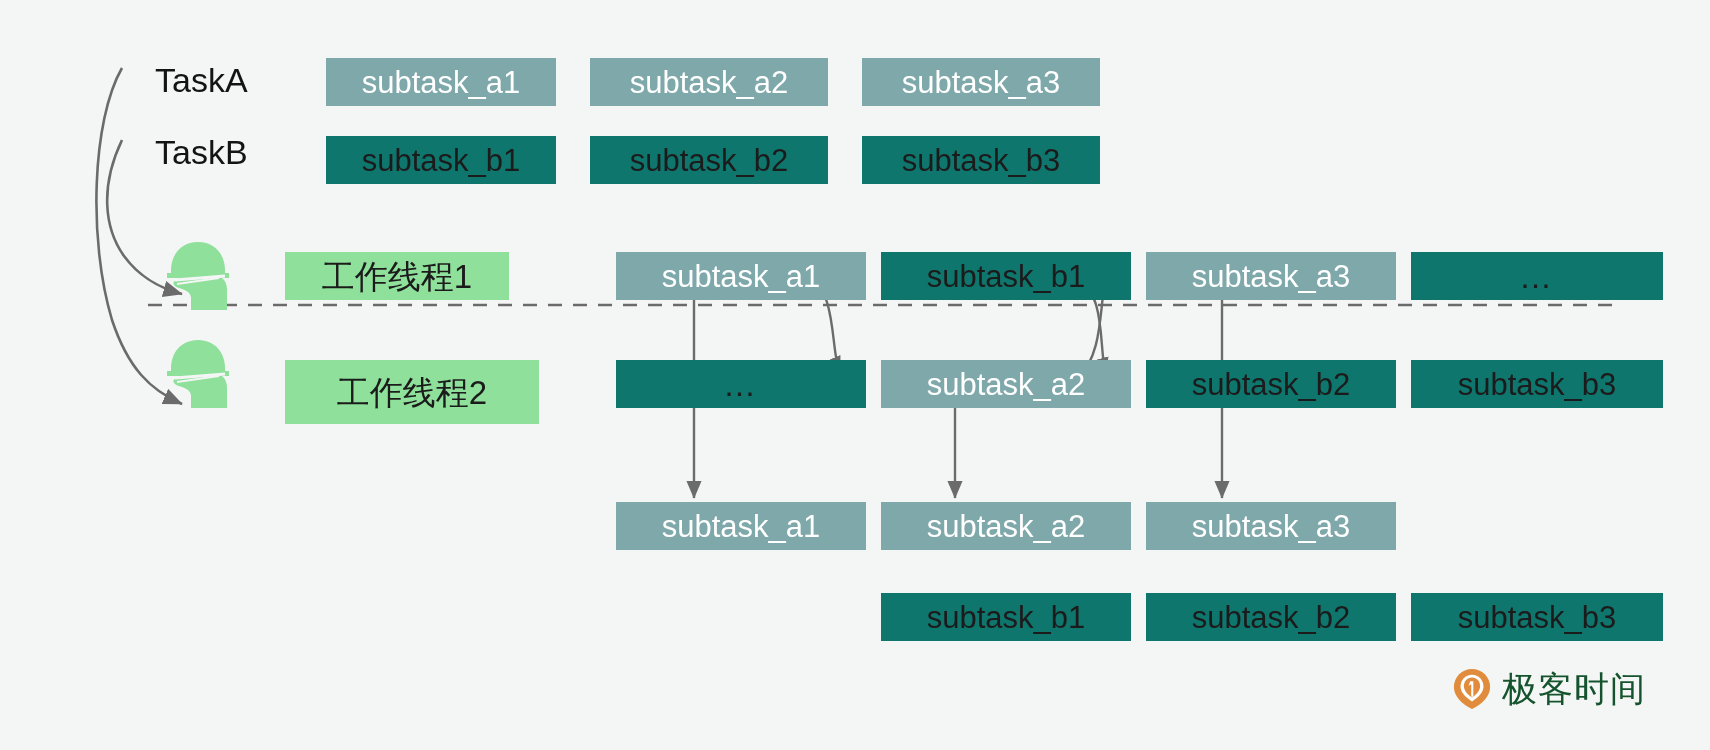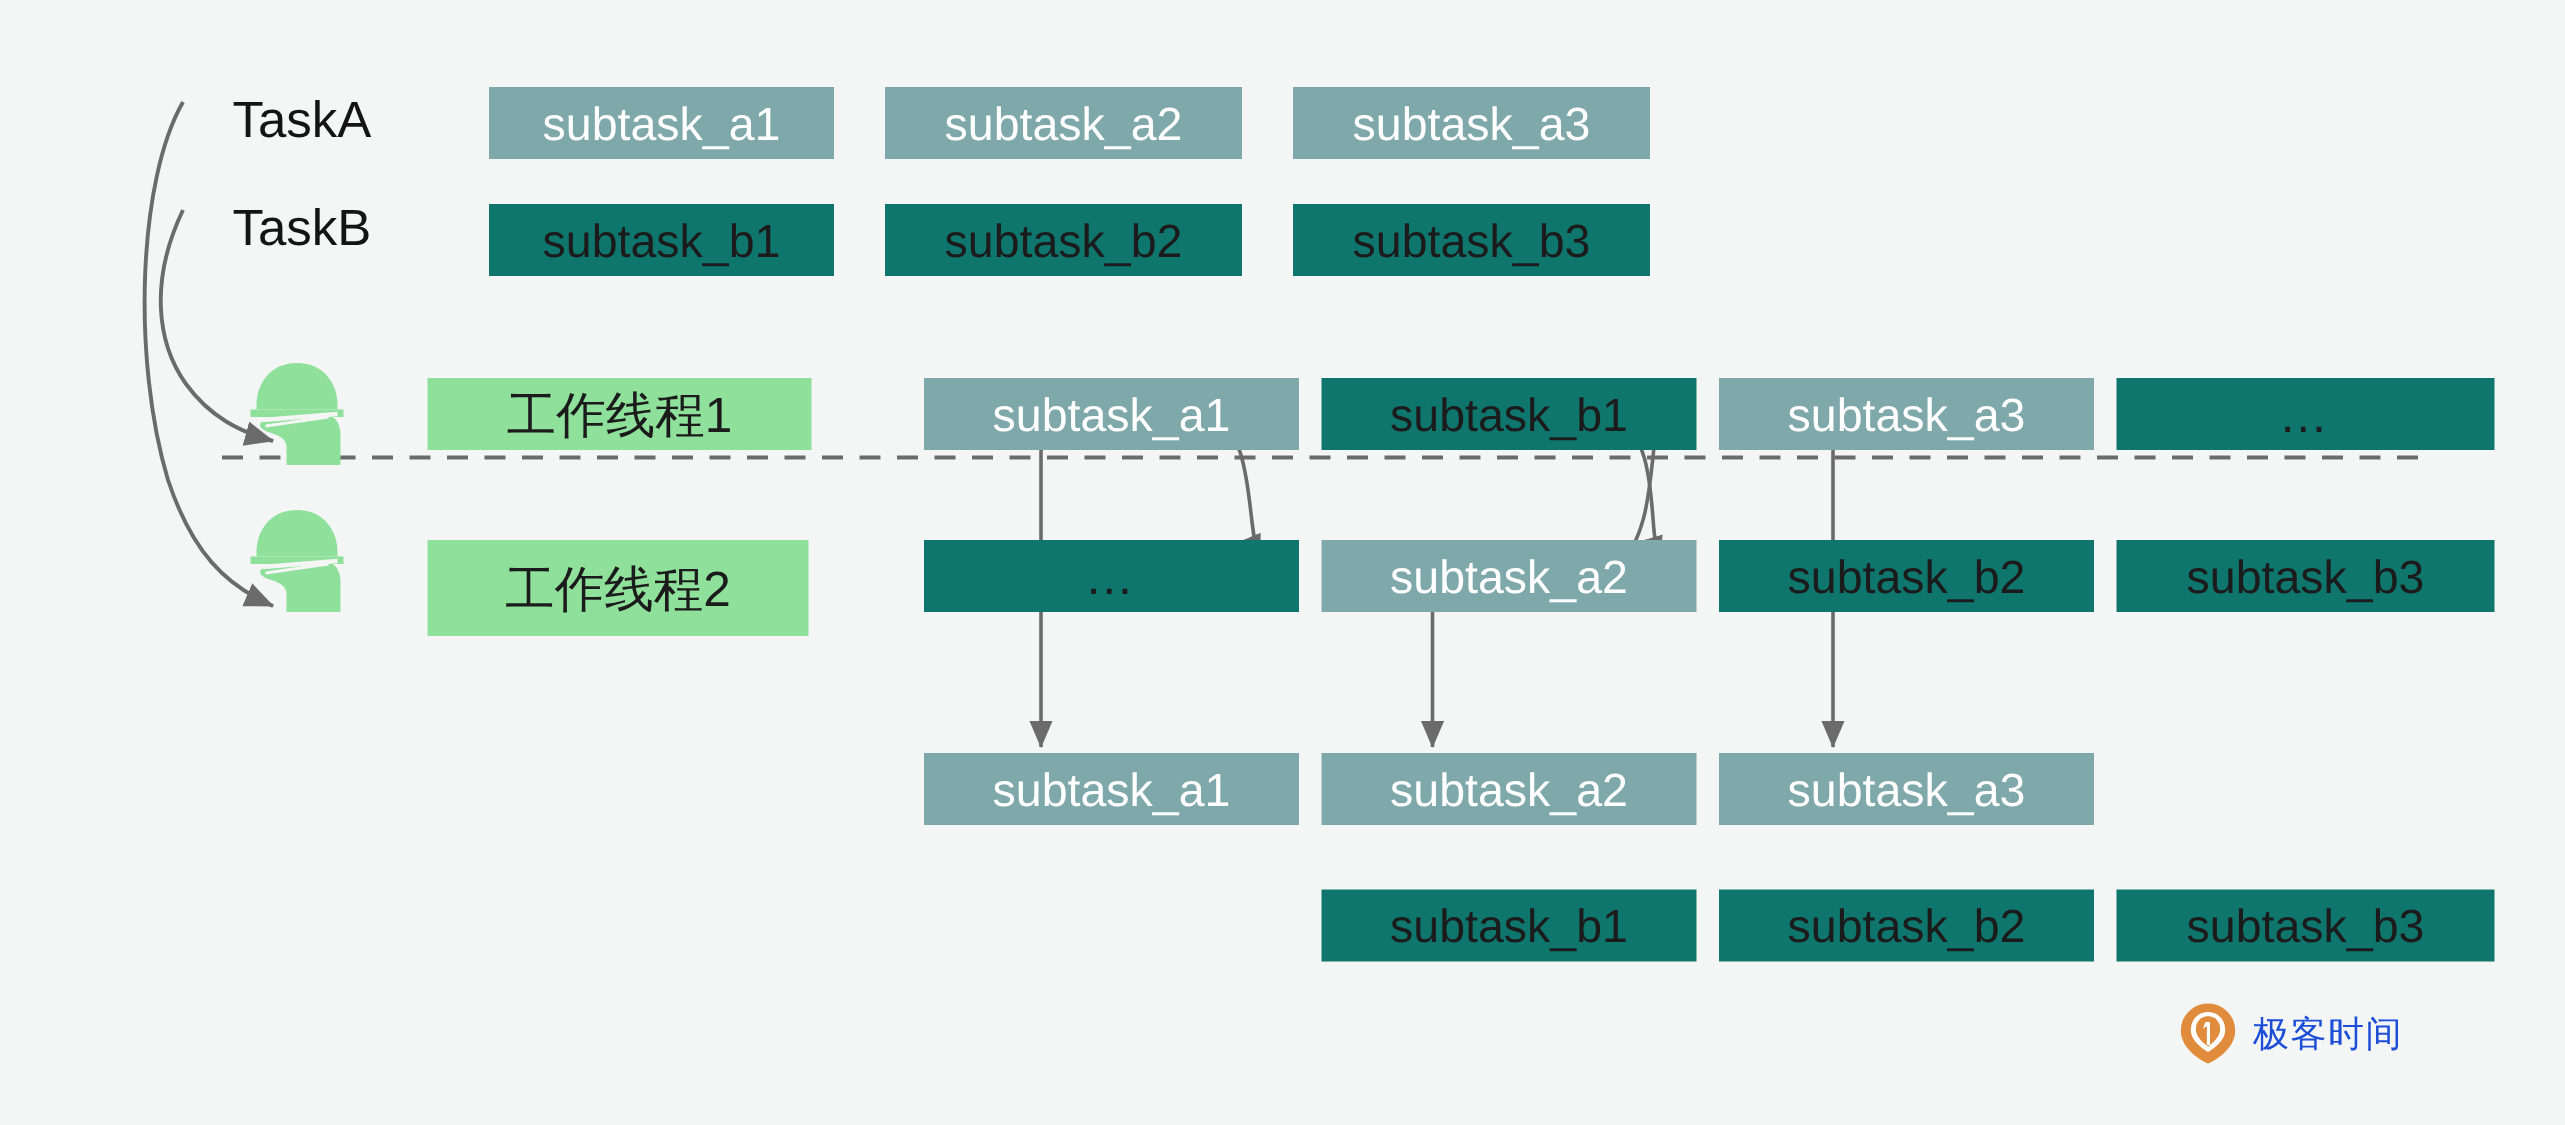--- a/index.html
+++ b/index.html
@@ -55,22 +55,22 @@
   #logo {
     position: absolute;
     left: 1452px;
     top: 668px;
     display: flex;
     align-items: center;
     gap: 10px;
   }
   #logo .logomark { width: 40px; height: 42px; }
   #logo .logotext {
-    font-size: 24px;
-    color: #1d4ed8;
+    font-size: 35px;
+    color: #14532d;
     font-family: "DejaVu Sans", "Liberation Sans", sans-serif;
     letter-spacing: 1px;
     line-height: 1;
   }
 </style>
 </head>
 <body>
 
 <div id="stage">
 
@@ -127,21 +127,21 @@
   <div class="worker" style="left:163px; top:338px;">
     <svg width="70" height="72" viewBox="0 0 70 72">
       <path d="M35 2 C 17 2 8 16 8 30 L8 33 L62 33 L62 30 C62 16 53 2 35 2 Z" fill="#8ee09b"></path>
       <path d="M4 33 L66 33 L66 38 L4 38 Z" fill="#8ee09b"></path>
       <path d="M14 40 C 14 40 18 36 26 36 L52 36 C 60 36 64 42 64 50 L64 70 L28 70 L28 58 C28 52 22 50 16 48 C 10 46 8 42 14 40 Z" fill="#8ee09b"></path>
       <path d="M12 40 L62 36" stroke="#f4f6f5" stroke-width="3" fill="none"></path>
       <path d="M14 44 L56 38" stroke="#f4f6f5" stroke-width="2" fill="none"></path>
     </svg>
   </div>
 
-  <div class="box green" style="left:237px; top:252px; width:256px; height:48px;">工作线程1</div>
+  <div class="box green" style="left:237px; top:252px; width:224px; height:48px;">工作线程1</div>
   <div class="box green" style="left:237px; top:360px; width:254px; height:64px;">工作线程2</div>
 
   <div class="box teal" style="left:568px; top:252px; width:250px; height:48px;">subtask_a1</div>
   <div class="box gray" style="left:833px; top:252px; width:250px; height:48px;">subtask_b1</div>
   <div class="box teal" style="left:1098px; top:252px; width:250px; height:48px;">subtask_a3</div>
   <div class="box gray dots" style="left:1363px; top:252px; width:252px; height:48px;">…</div>
 
   <div class="box gray dots" style="left:568px; top:360px; width:250px; height:48px;">…</div>
   <div class="box teal" style="left:833px; top:360px; width:250px; height:48px;">subtask_a2</div>
   <div class="box gray" style="left:1098px; top:360px; width:250px; height:48px;">subtask_b2</div>

